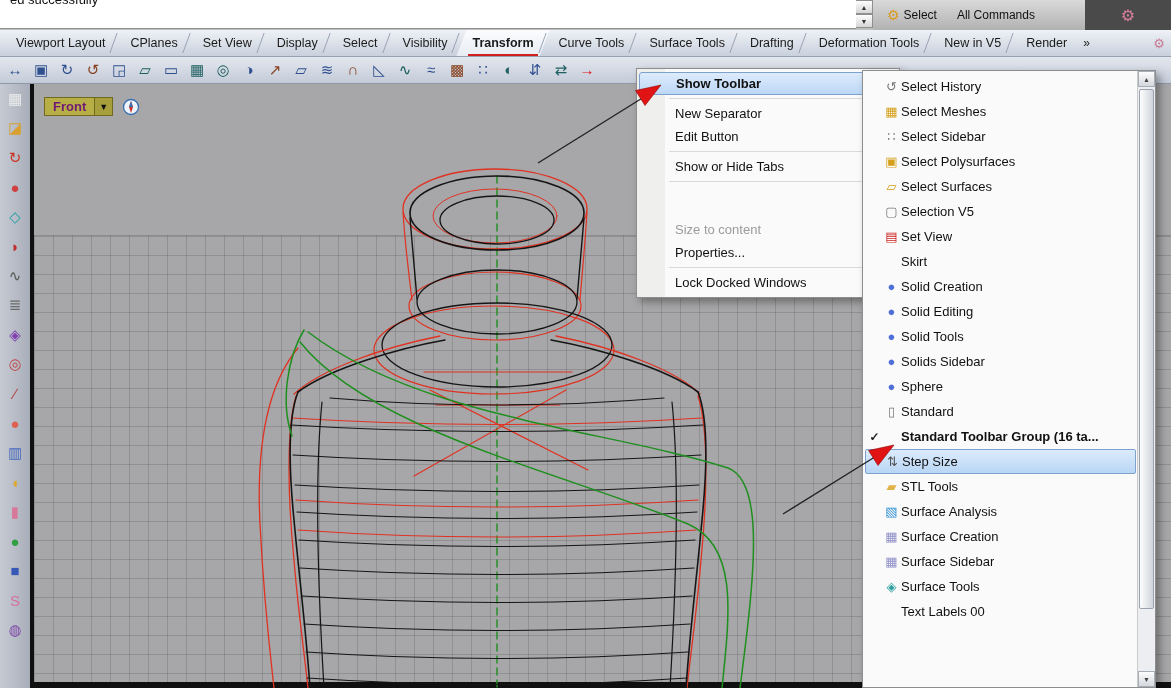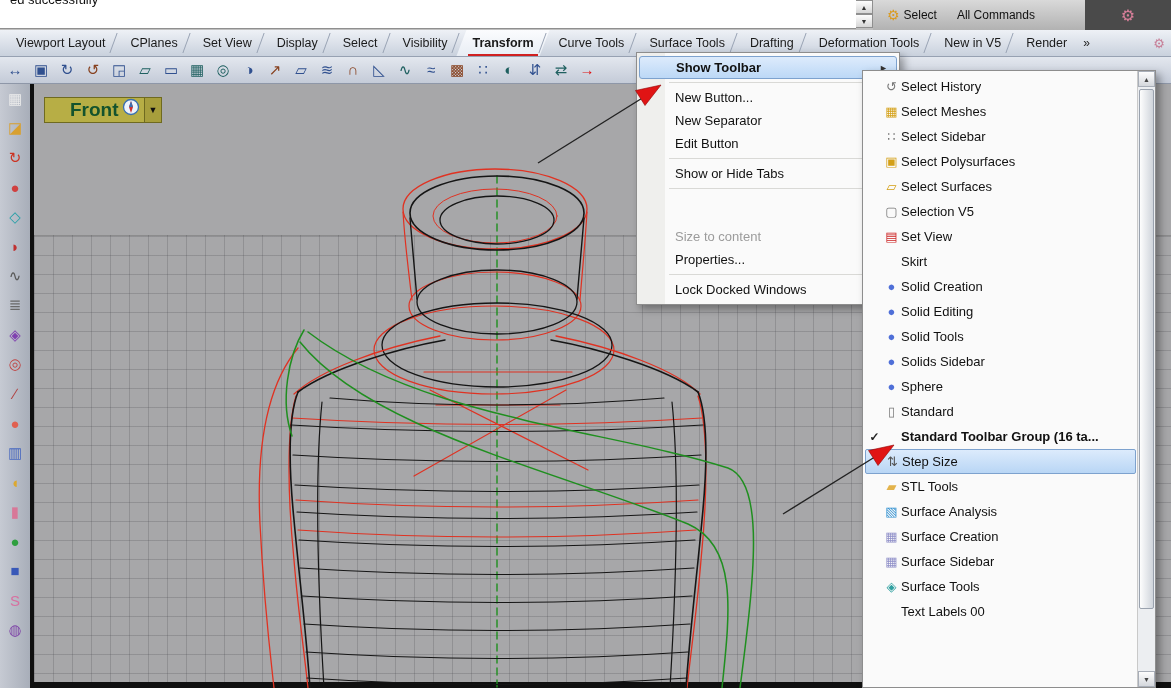--- a/index.html
+++ b/index.html
@@ -40,26 +40,26 @@
   .lefttb{position:absolute;left:0;top:84px;width:30px;height:604px;z-index:5;
     background:linear-gradient(90deg,#c6cad3,#a8aeb9);display:flex;flex-direction:column;align-items:center;padding-top:3px;gap:6.5px;box-sizing:border-box;}
   .licon{width:24px;height:23px;display:flex;align-items:center;justify-content:center;font-size:15px;border-radius:3px;}
   
   .viewport{position:absolute;left:30px;top:84px;width:1141px;height:604px;background:#a7a7a9;
     border-left:4px solid #101010;border-bottom:6px solid #101010;box-sizing:border-box;z-index:1;}
   .grid{position:absolute;left:0;top:151px;right:0;bottom:0;border-top:1px solid rgba(60,60,60,.25);
     background-image:linear-gradient(rgba(85,85,90,.28) 1px,transparent 1px),linear-gradient(90deg,rgba(85,85,90,.28) 1px,transparent 1px);
     background-size:19px 19px;}
   .vp-label{position:absolute;left:10px;top:13px;display:flex;align-items:stretch;z-index:4;}
-  .vp-label .name{background:#b7ae45;border:1px solid #6f6a20;color:#14532d;font-size:19px;font-weight:bold;padding:1px 25px;}
+  .vp-label .name{background:#b7ae45;border:1px solid #6f6a20;color:#701a75;font-size:13px;font-weight:bold;padding:1px 8px;}
   .vp-label .dd{background:#a79e3c;border:1px solid #6f6a20;border-left:none;color:#101010;font-size:9px;display:flex;align-items:center;padding:0 4px;}
   .compass{position:absolute;left:88px;top:14px;z-index:4;}
   .model-svg{position:absolute;left:0;top:0;z-index:2;pointer-events:none;}
   
-  .ctxmenu{position:absolute;left:636px;top:52px;width:264px;z-index:10;
+  .ctxmenu{position:absolute;left:636px;top:68px;width:264px;z-index:10;
     background:linear-gradient(90deg,#efefed 0,#efefed 28px,#fafafa 28px);
     border:1px solid #8d8d8d;box-shadow:4px 4px 8px rgba(0,0,0,.35);padding:3px 0;box-sizing:border-box;}
   .mi{position:relative;height:23px;display:flex;align-items:center;padding-left:36px;font-size:13px;color:#111;margin:0 2px;}
   .mi.hl{background:linear-gradient(#ddeBFC,#bcd8f6);border:1px solid #7da2ce;border-radius:3px;height:21px;font-weight:bold;}
   .mi.disabled{color:#9b9b9b;margin-top:36px;}
   .mi .subarrow{position:absolute;right:8px;font-size:9px;color:#333;}
   .msep{height:1px;background:#d9d9d6;margin:3px 3px 3px 32px;}
   
   .submenu{position:absolute;left:862px;top:70px;width:294px;height:618px;z-index:10;
     background:#fafafa;border:1px solid #8d8d8d;box-shadow:4px 4px 8px rgba(0,0,0,.35);
@@ -278,23 +278,20 @@
   </g>
 </svg>
 
 <div class="ctxmenu" id="ctx-items">
     <div class="mi hl">
       <span>Show Toolbar</span>
       <span class="subarrow">►</span>
     </div>
     <div class="msep"></div>
     <div class="mi">
-      <span>New Button...</span>
-    </div>
-    <div class="mi">
       <span>New Separator</span>
     </div>
     <div class="mi">
       <span>Edit Button</span>
       <span class="subarrow">►</span>
     </div>
     <div class="msep"></div>
     <div class="mi">
       <span>Show or Hide Tabs</span>
       <span class="subarrow">►</span>

